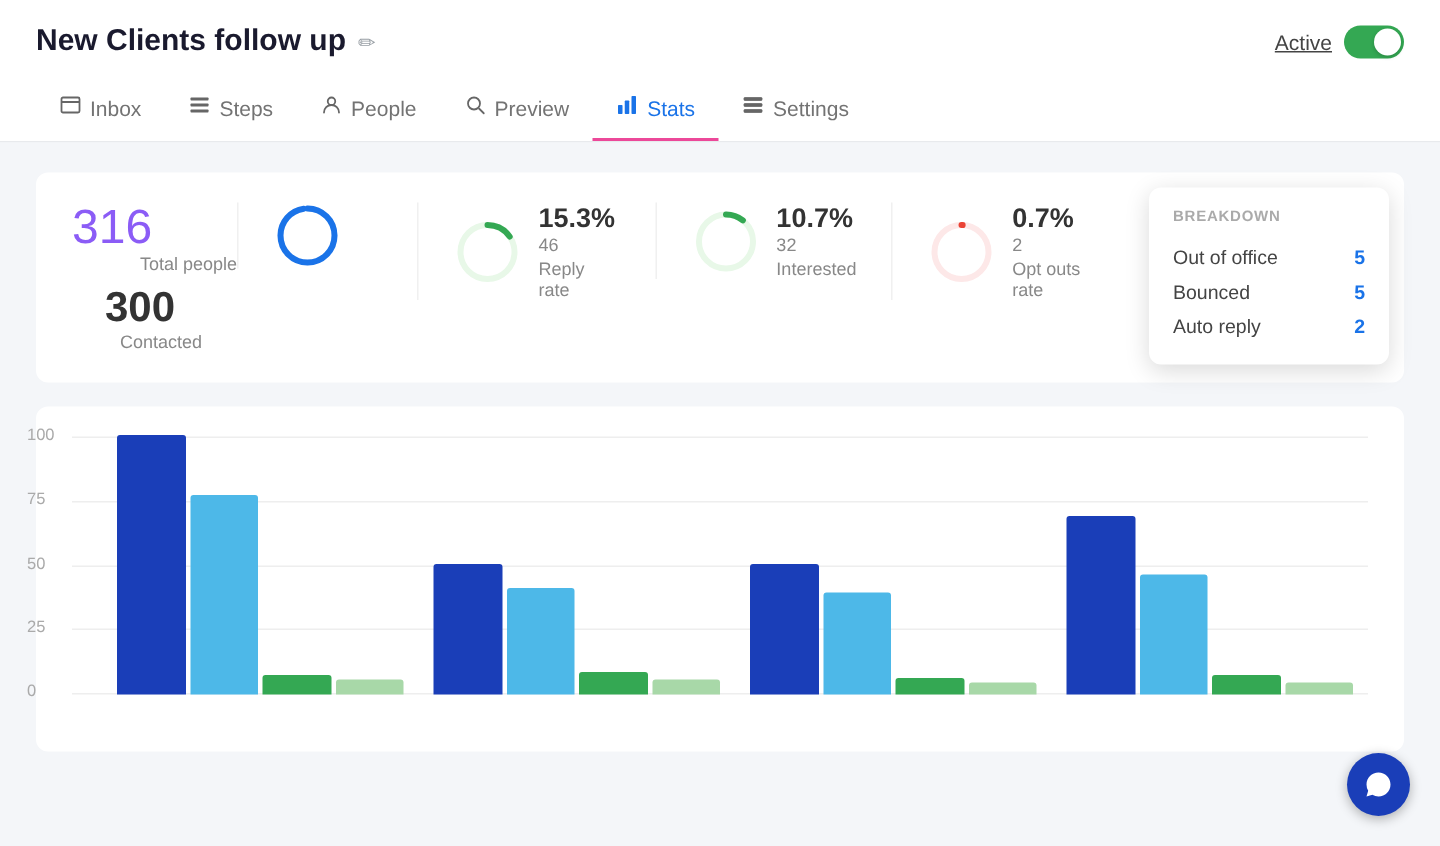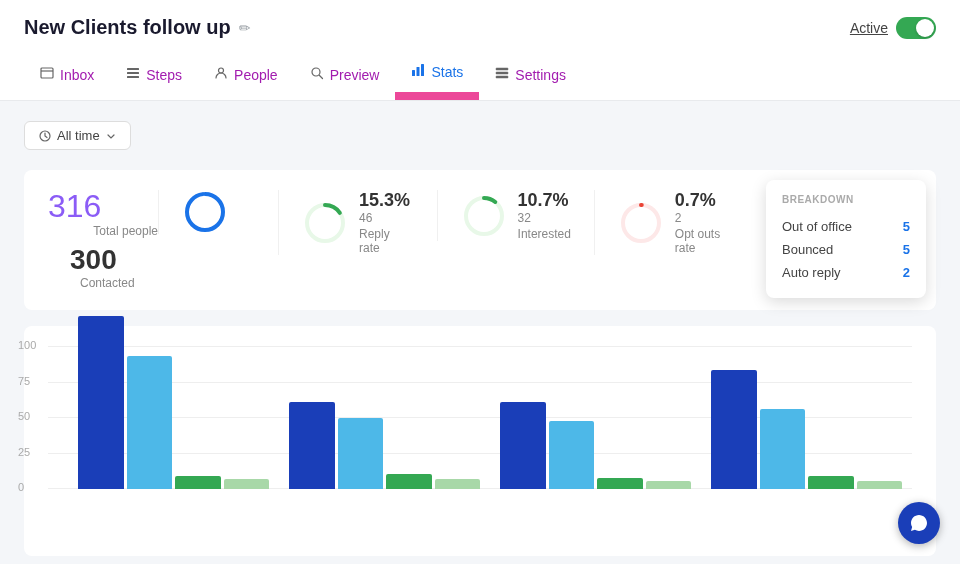--- a/index.html
+++ b/index.html
@@ -80,29 +80,29 @@
       display: flex;
       gap: 0;
     }
 
     .nav-tab {
       display: flex;
       align-items: center;
       gap: 6px;
       padding: 12px 16px;
       font-size: 14px;
-      color: #a21caf;
+      color: #737373;
       cursor: pointer;
       border-bottom: 2px solid transparent;
       text-decoration: none;
     }
 
     .nav-tab.active {
       color: #1a73e8;
-      border-bottom: 8px solid #ec4899;
+      border-bottom: 2px solid #ec4899;
       font-weight: 500;
     }
 
     .nav-tab-icon {
       font-size: 14px;
     }
 
     .content {
       padding: 20px 24px;
       background: #f4f6f9;
@@ -252,21 +252,21 @@
     .chart-area {
       background: #fff;
       border-radius: 8px;
       padding: 20px 24px 10px;
       position: relative;
       height: 230px;
     }
 
     .chart-grid {
       position: relative;
-      height: 143px;
+      height: 172px;
     }
 
     .grid-lines {
       position: absolute;
       width: 100%;
       height: 100%;
       display: flex;
       flex-direction: column;
       justify-content: space-between;
     }
@@ -399,32 +399,20 @@
             <rect x="1" y="6" width="12" height="2" rx="0.5" stroke="#666" stroke-width="0.5" fill="#666"></rect>
             <rect x="1" y="10" width="12" height="2" rx="0.5" stroke="#666" stroke-width="0.5" fill="#666"></rect>
           </svg>
       </span>
       <span>Settings</span>
     </a>
   </nav>
 </div>
 
 <div class="content">
-  <div class="filter-bar">
-    <button class="time-filter">
-      <svg width="12" height="12" viewBox="0 0 12 12" fill="none">
-          <circle cx="6" cy="6" r="5" stroke="#666" stroke-width="1.2" fill="none"></circle>
-          <path d="M6 3v3l2 1.5" stroke="#666" stroke-width="1.2" stroke-linecap="round"></path>
-        </svg>
-      <span>All time</span>
-      <svg width="10" height="10" viewBox="0 0 10 10" fill="none">
-          <path d="M2 4l3 3 3-3" stroke="#666" stroke-width="1.2" stroke-linecap="round" fill="none"></path>
-        </svg>
-    </button>
-  </div>
 
   <div class="stats-row">
 
     <div class="total-people">
       <div class="total-number">316</div>
       <div class="total-label">Total people</div>
       <div class="contacted-number">300</div>
       <div class="contacted-label">Contacted</div>
     </div>
 

